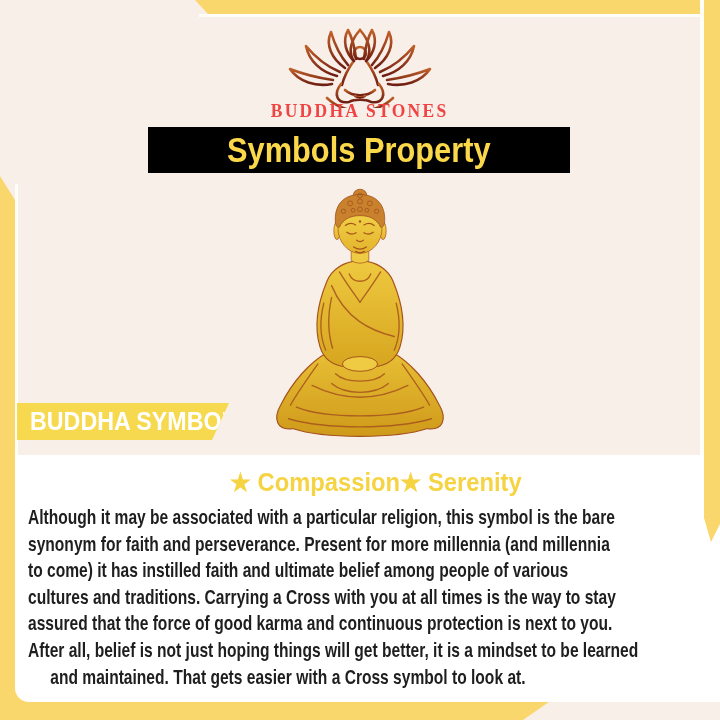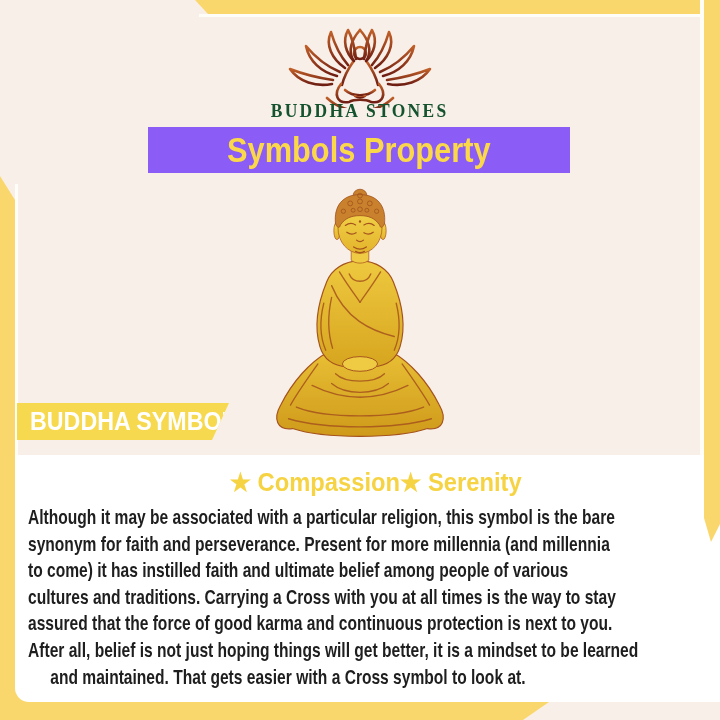--- a/index.html
+++ b/index.html
@@ -25,25 +25,25 @@
   .gap-right{left:700px;top:0;width:4px;height:455px;}
   .gap-top{left:199px;top:14px;width:521px;height:3px;}
   .gap-left{left:15px;top:184px;width:3px;height:271px;}
   .fillet-y{position:absolute;left:15px;top:688px;width:16px;height:14px;background:#f9d76d;}
   .fillet-w{position:absolute;left:15px;top:686px;width:20px;height:16px;background:#ffffff;
     border-bottom-left-radius:14px;}
   
   .logo{position:absolute;left:285px;top:24px;width:150px;height:84px;}
   .brand{position:absolute;left:0;top:100px;width:720px;text-align:center;
     font-family:"Liberation Serif",serif;font-size:19px;font-weight:600;
-    color:#14532d;letter-spacing:2.5px;}
+    color:#ef4444;letter-spacing:2.5px;}
   .brand span{display:inline-block;transform:scaleX(0.92);transform-origin:center;}
   
   .title-box{position:absolute;left:148px;top:127px;width:422px;height:46px;
-    background:#8b5cf6;display:flex;align-items:center;justify-content:center;}
+    background:#000000;display:flex;align-items:center;justify-content:center;}
   .title-text{font-size:35px;font-weight:bold;color:#fbd84a;white-space:nowrap;
     transform:scaleX(0.88);transform-origin:center;letter-spacing:0;}
   
   .buddha{position:absolute;left:267px;top:186px;width:186px;height:258px;}
   
   .symbol-banner{position:absolute;left:17px;top:403px;width:212px;height:37px;
     background:#f7d94f;clip-path:polygon(0 0,100% 0,92% 100%,0 100%);
     display:flex;align-items:center;}
   .symbol-banner-text{color:#ffffff;font-size:25px;font-weight:bold;white-space:nowrap;
     padding-left:14px;transform:scaleX(0.93);transform-origin:left center;}

